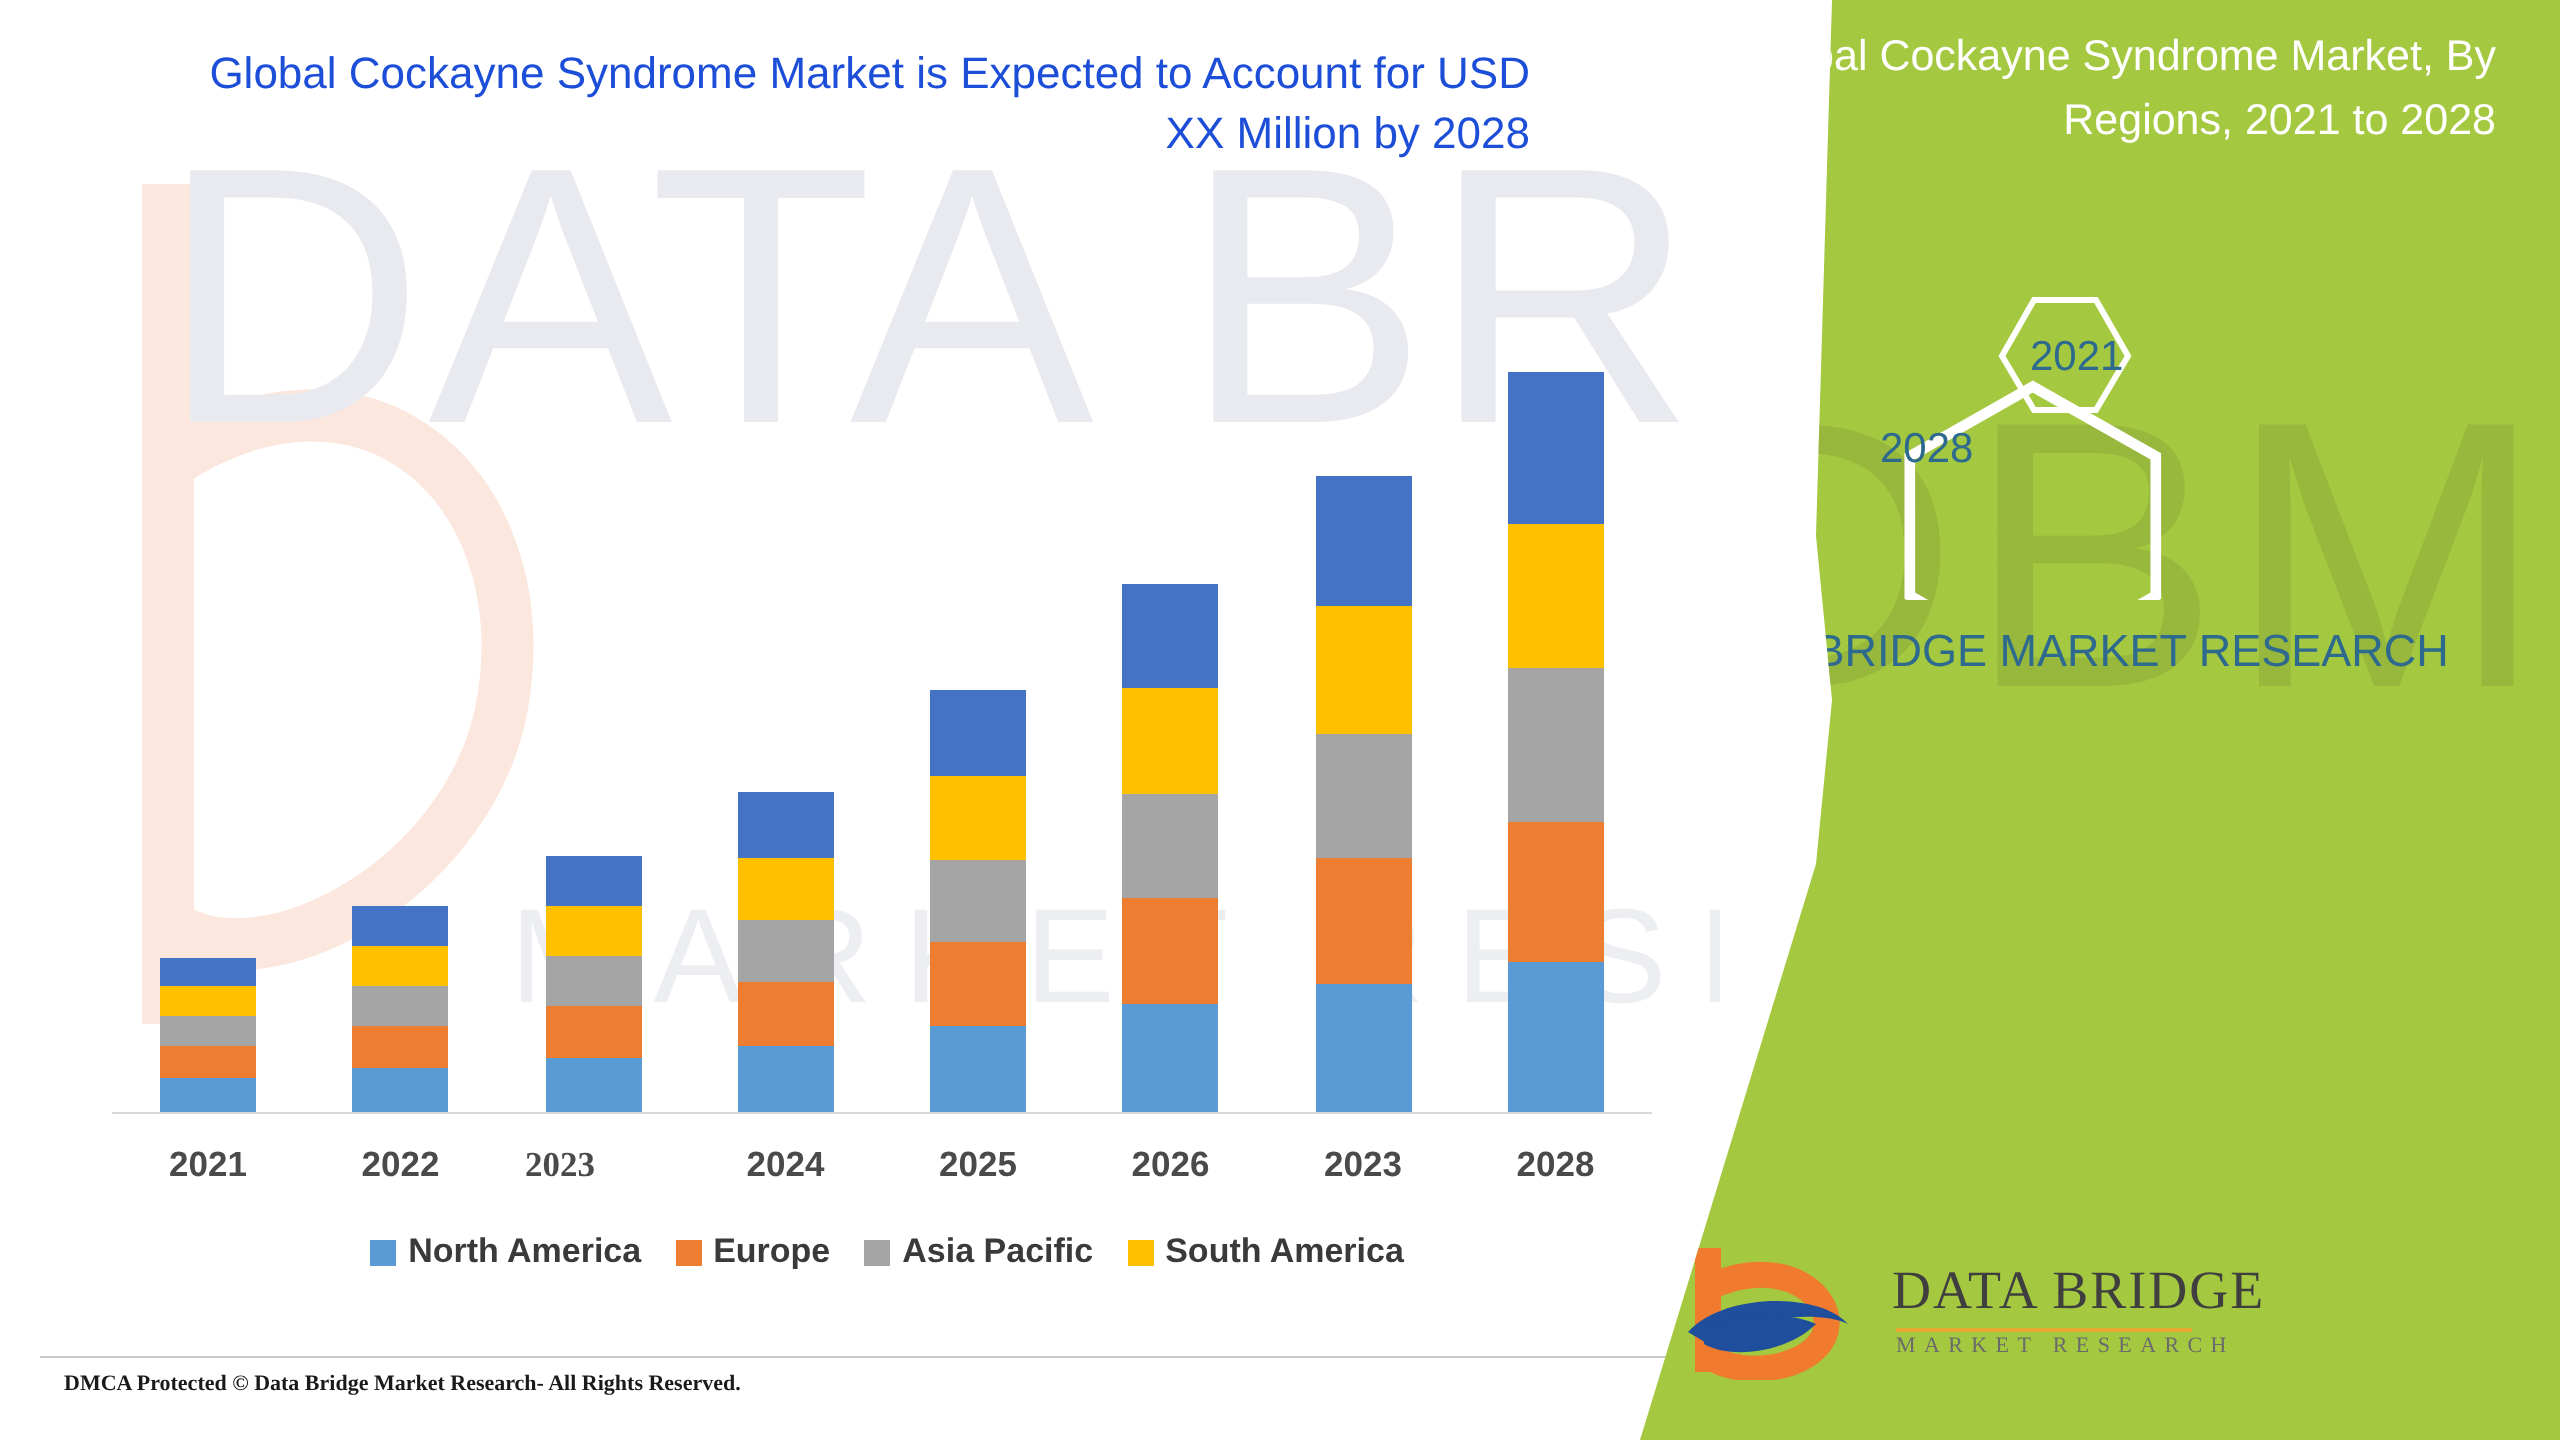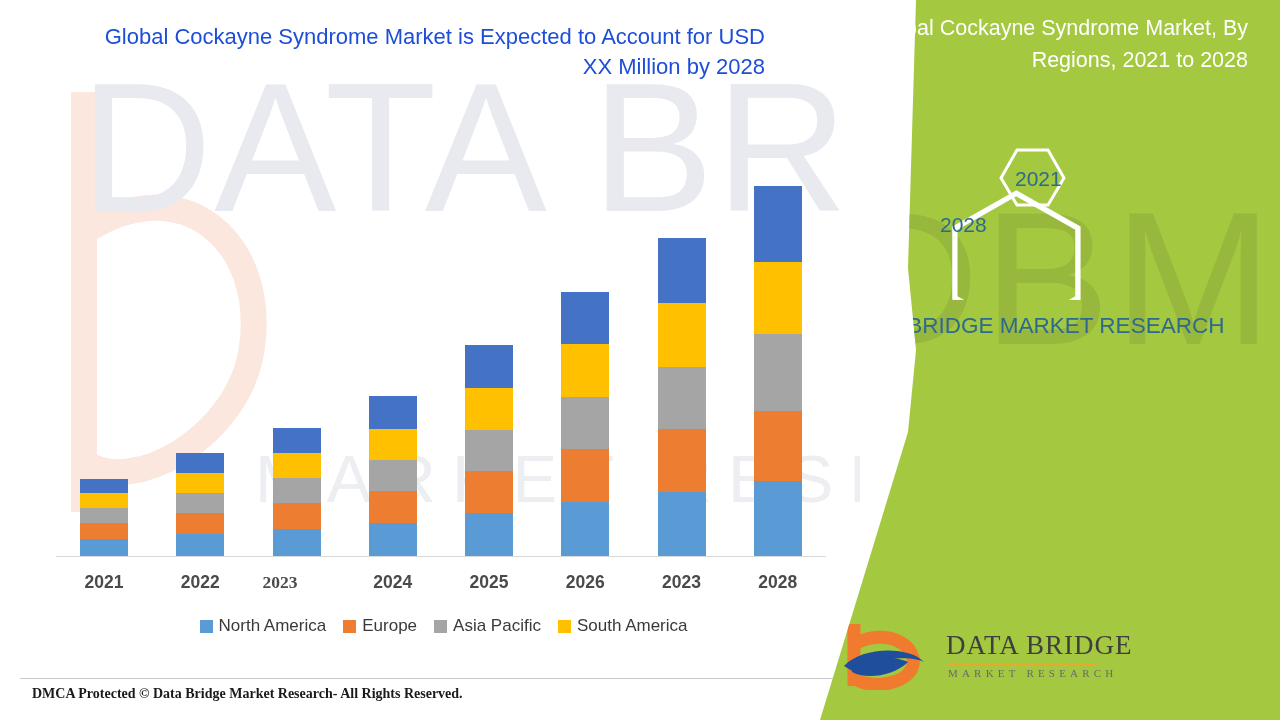--- a/index.html
+++ b/index.html
@@ -132,21 +132,21 @@
     align-items: center;
     gap: 6px;
   }
   .legend-swatch {
     width: 13px;
     height: 13px;
     flex: none;
   }
   .legend-text {
     font-size: 17px;
-    font-weight: normal;
+    font-weight: bold;
     color: #3a3a3a;
     white-space: nowrap;
   }
 
   
   #footer-line {
     position: absolute;
     left: 20px;
     top: 678px;
     width: 822px;
@@ -158,21 +158,21 @@
     left: 20px;
     top: 684px;
     width: 825px;
     height: 26px;
   }
   #dmca-text {
     position: absolute;
     left: 12px;
     top: 2px;
     font-family: "Liberation Serif", serif;
-    font-size: 14px;
+    font-size: 11px;
     font-weight: bold;
     color: #1a1a1a;
     white-space: nowrap;
   }
   #source-text {
     position: absolute;
     left: 442px;
     top: 3px;
     font-family: "Liberation Serif", serif;
     font-size: 12.5px;

